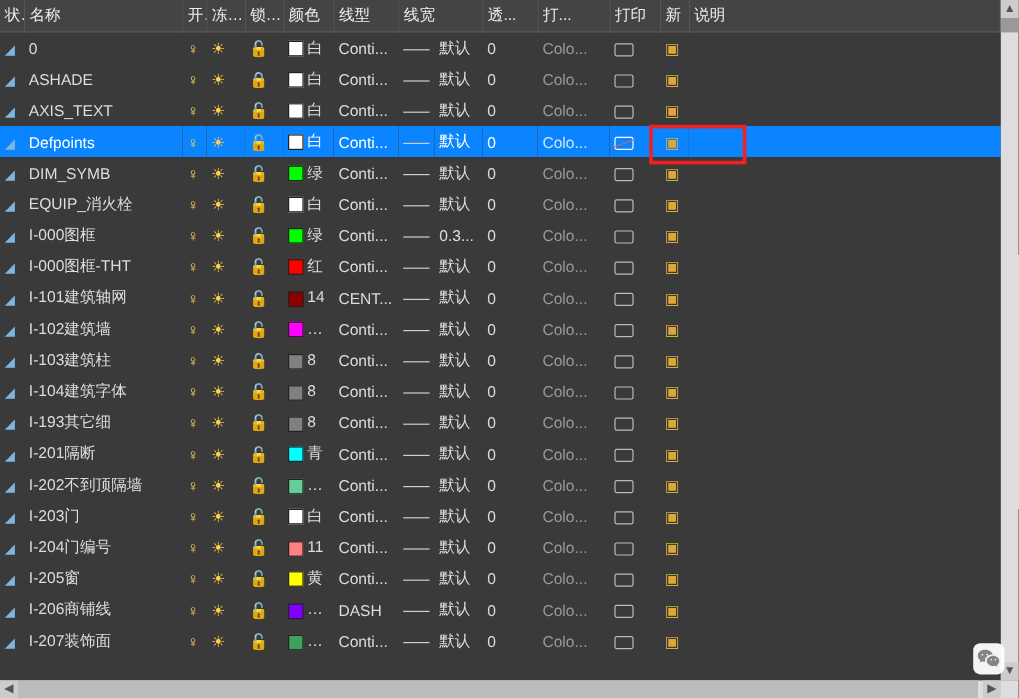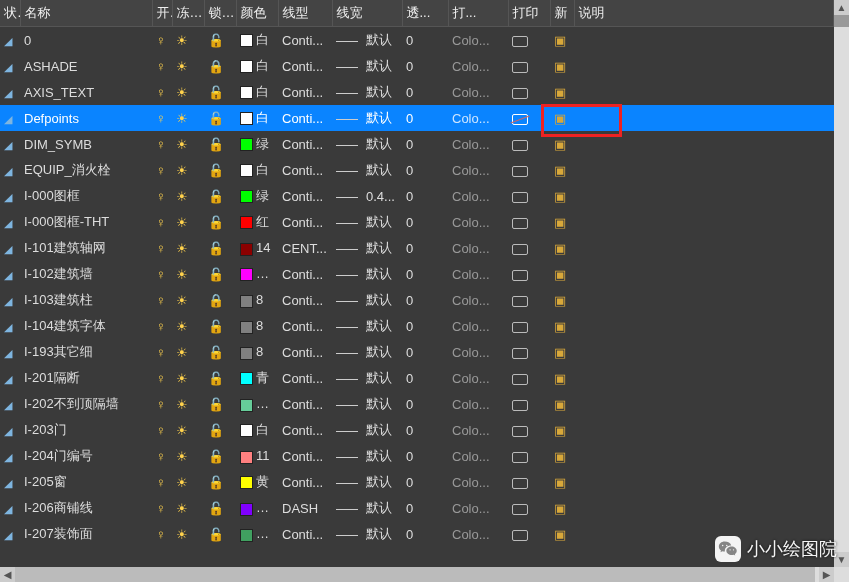--- a/index.html
+++ b/index.html
@@ -186,21 +186,21 @@
           </tr>
           <tr>
             <td><span class="status-icon">◢</span></td>
             <td>I-000图框</td>
             <td><span class="bulb-on">♀</span></td>
             <td><span class="sun">☀</span></td>
             <td><span class="lock-open">🔓</span></td>
             <td><span class="swatch" style="background:#00ff00"></span>绿</td>
             <td>Conti...</td>
             <td><span class="line-sample"></span></td>
-            <td>0.4...</td>
+            <td>0.3...</td>
             <td>0</td>
             <td class="dim">Colo...</td>
             <td><span class="printer"></span></td>
             <td><span class="new-vp">▣</span></td>
             <td></td>
           </tr>
           <tr>
             <td><span class="status-icon">◢</span></td>
             <td>I-000图框-THT</td>
             <td><span class="bulb-on">♀</span></td>
@@ -424,15 +424,14 @@
     <div class="thumb"></div>
     <div class="btn right">▶</div>
   </div>
 
   <div class="watermark">
     <span class="wechat">
       <svg viewBox="0 0 24 24">
           <path d="M8 3C4 3 1 5.7 1 9c0 1.9 1 3.6 2.6 4.7l-.7 2.1 2.4-1.2c.8.2 1.7.4 2.6.4h.4c-.1-.4-.1-.8-.1-1.2 0-3.4 3.3-6.1 7.3-6.1h.4C15.2 4.9 11.9 3 8 3zm-2.4 4c.5 0 .9.4.9.9s-.4.9-.9.9-.9-.4-.9-.9.4-.9.9-.9zm4.9 0c.5 0 .9.4.9.9s-.4.9-.9.9-.9-.4-.9-.9.4-.9.9-.9zM16.5 9C13 9 10 11.3 10 14.1s3 5.1 6.5 5.1c.7 0 1.5-.1 2.2-.3l2 1-.5-1.8c1.4-.9 2.3-2.4 2.3-4 0-2.8-3-5.1-6-5.1zm-2 3.2c.4 0 .8.3.8.8s-.3.8-.8.8-.8-.3-.8-.8.3-.8.8-.8zm4.1 0c.4 0 .8.3.8.8s-.3.8-.8.8-.8-.3-.8-.8.3-.8.8-.8z"></path>
         </svg>
     </span>
-    <span>小小绘图院</span>
   </div>
 </div>
 
 </body></html>

